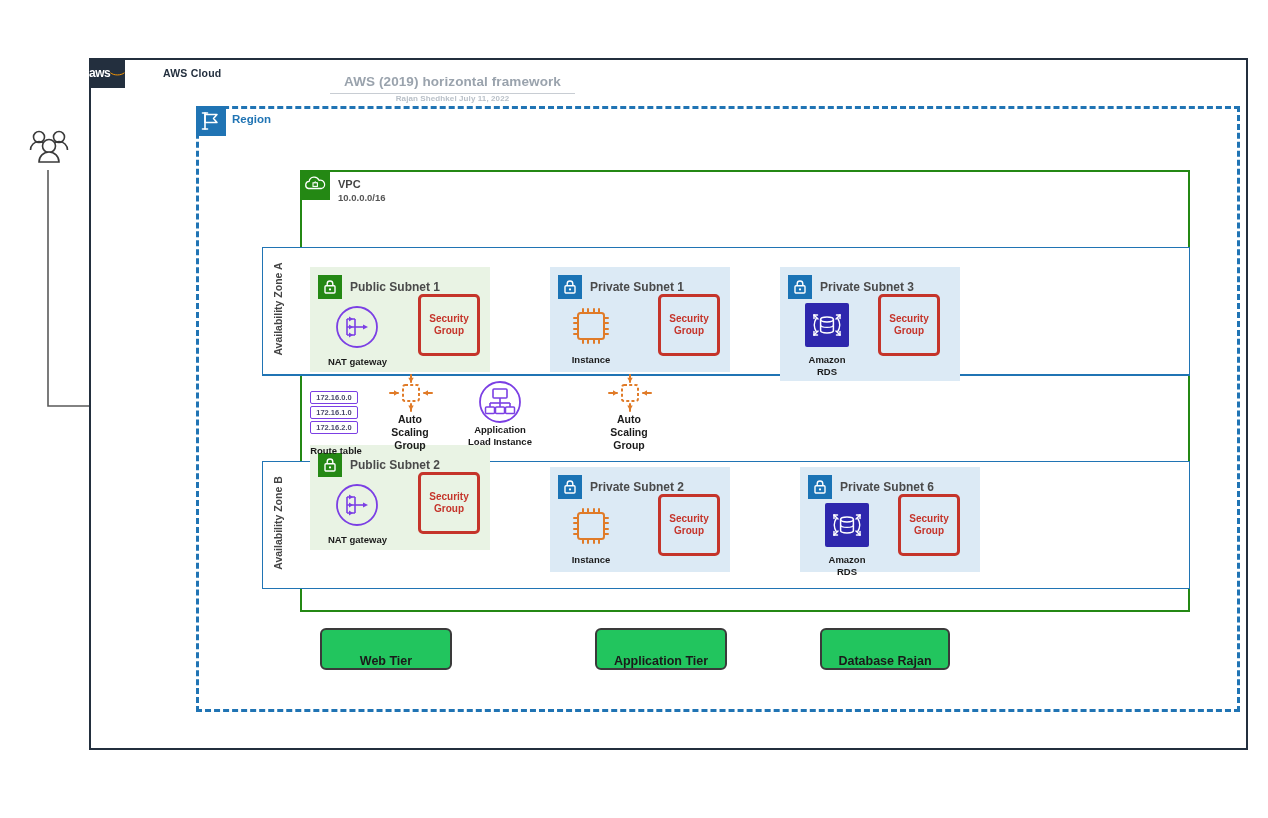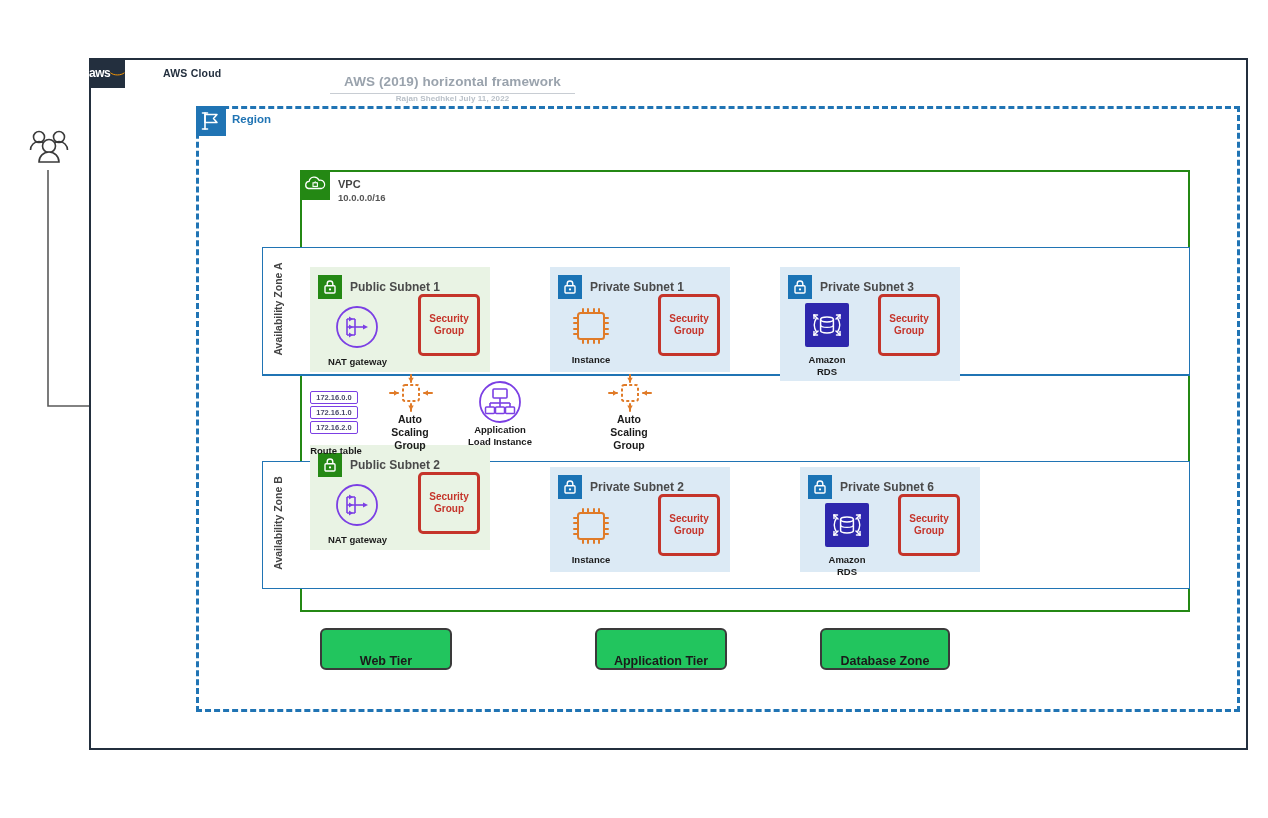--- a/index.html
+++ b/index.html
@@ -548,16 +548,16 @@
   </div>
   <div class="abs mid-label" style="left:599px; top:413px; width:60px;">Auto Scaling Group</div>
 
   <div class="tier-box" style="left:320px; top:628px; width:132px;">
     <span>Web Tier</span>
   </div>
   <div class="tier-box" style="left:570px; top:628px; width:132px;margin-left:25px;">
     <span>Application Tier</span>
   </div>
   <div class="tier-box" style="left:820px; top:628px; width:130px;">
-    <span>Database Zone</span>
+    <span>Database Rajan</span>
   </div>
 
 </div>
 
 </body></html>

